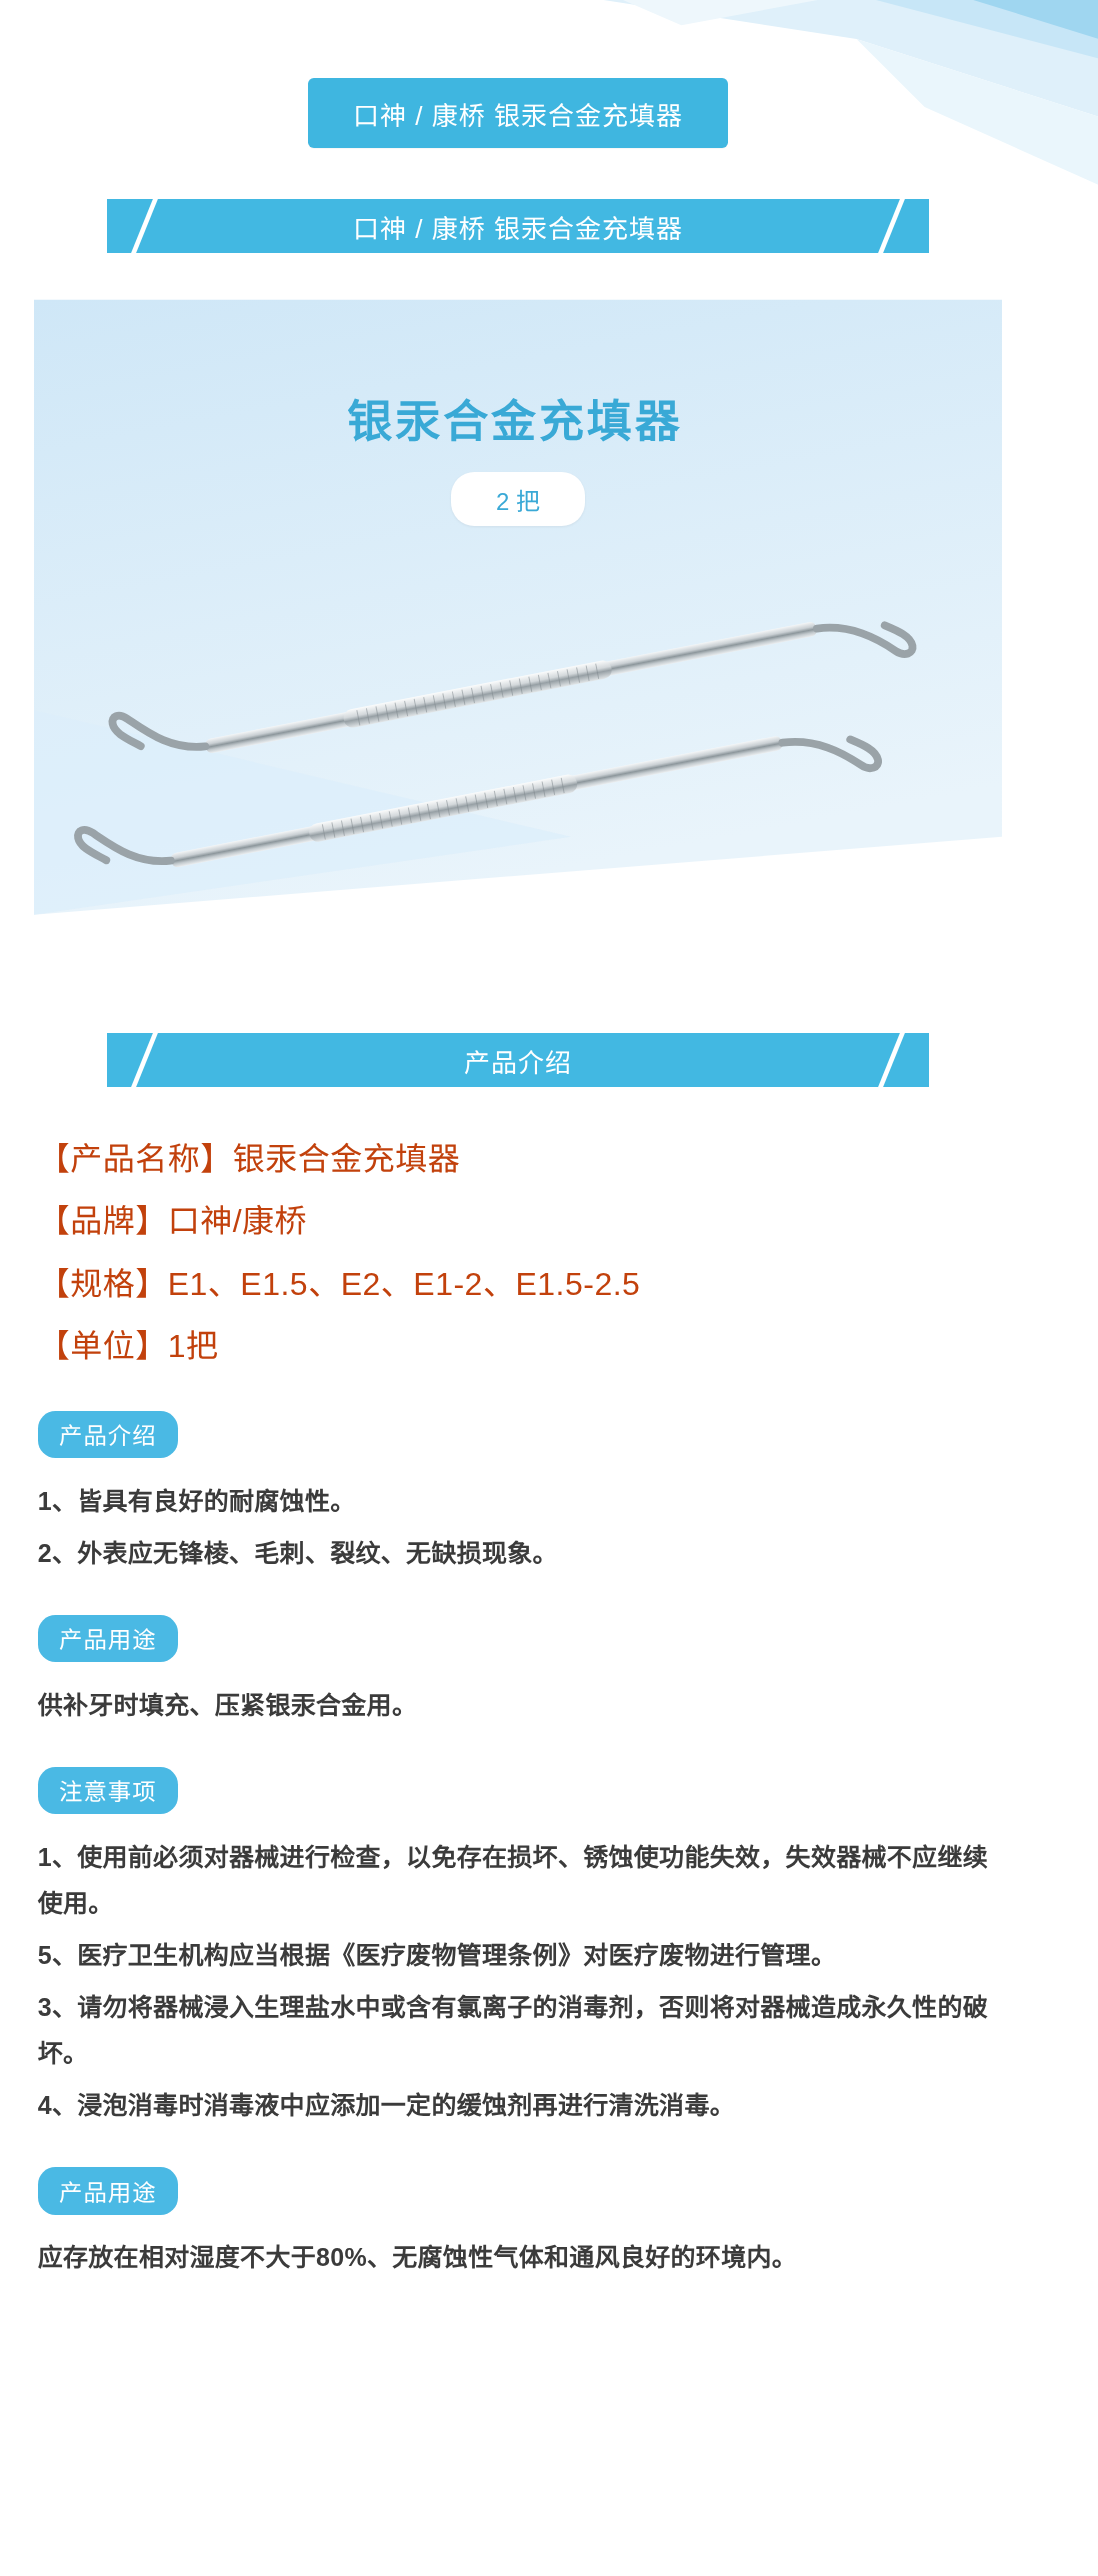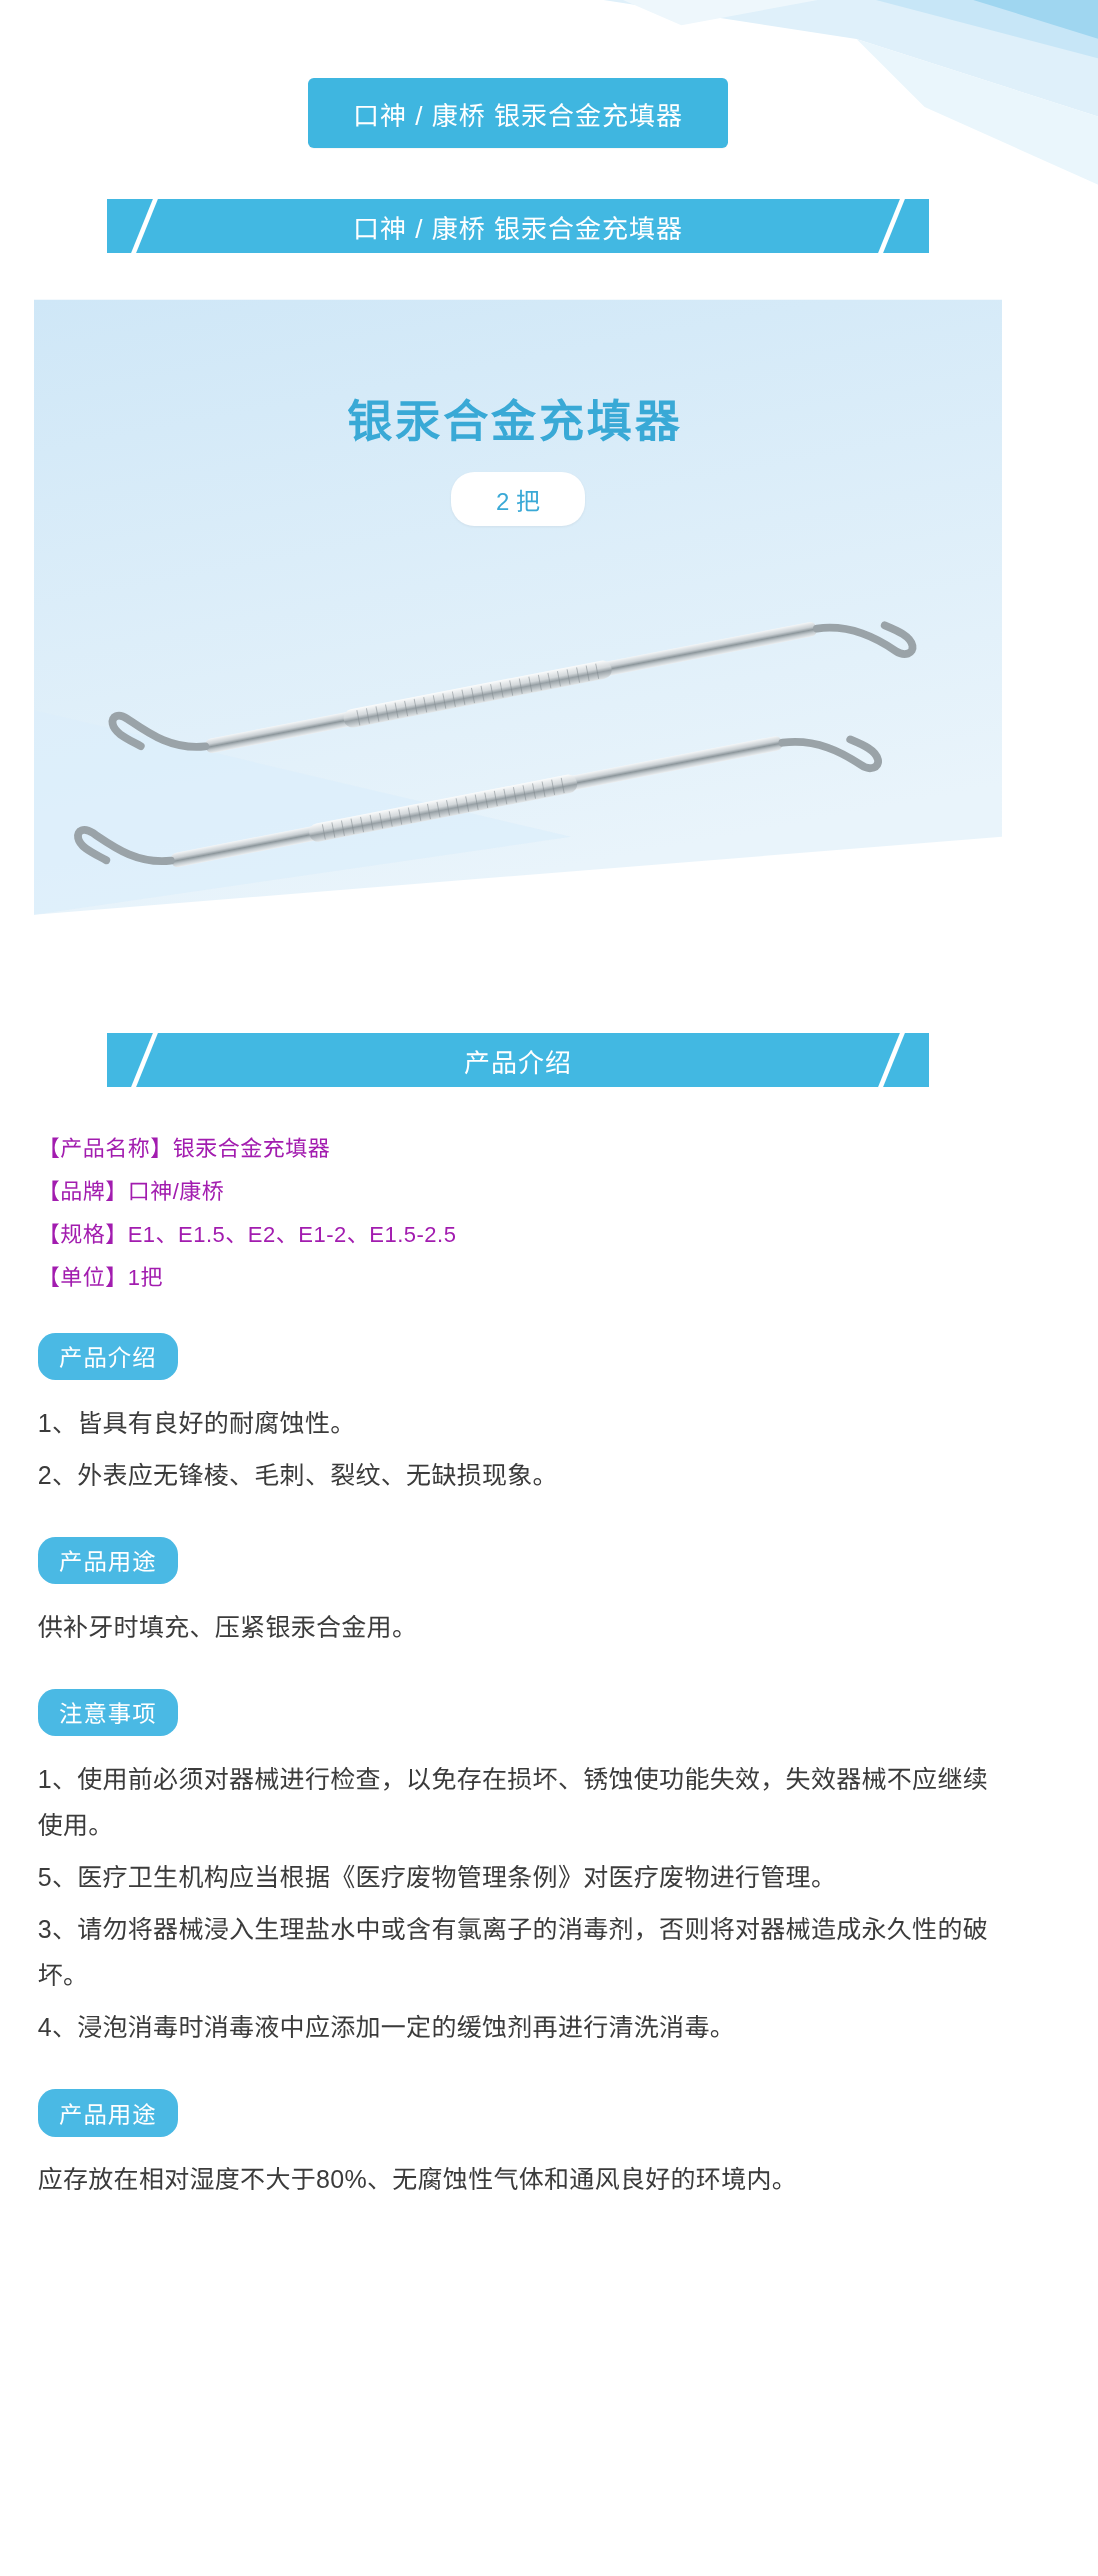--- a/index.html
+++ b/index.html
@@ -139,22 +139,22 @@
     z-index: 3;
   }
 
   
   .specs {
     width: 984px;
     margin: 41px auto 0 auto;
     padding: 0 11.7px;
   }
   .spec-line {
-    font-size: 22px;
-    color: #a21caf;
+    font-size: 32px;
+    color: #c2410c;
     line-height: 1.95;
     letter-spacing: 0.5px;
   }
 
   
   .tag {
     display: inline-block;
     background: #4ab9e4;
     color: #ffffff;
     font-size: 23.4px;
@@ -165,20 +165,21 @@
   }
 
   .para {
     width: 984px;
     margin: 0 auto;
     padding: 0 11.7px;
     font-size: 25px;
     line-height: 1.85;
     color: #3b3b3b;
     letter-spacing: 0.3px;
+    font-weight: bold;
   }
   .para p { margin: 5.8px 0; }
 
   .block {
     width: 984px;
     margin: 0 auto;
   }
 </style>
 </head>
 <body>

